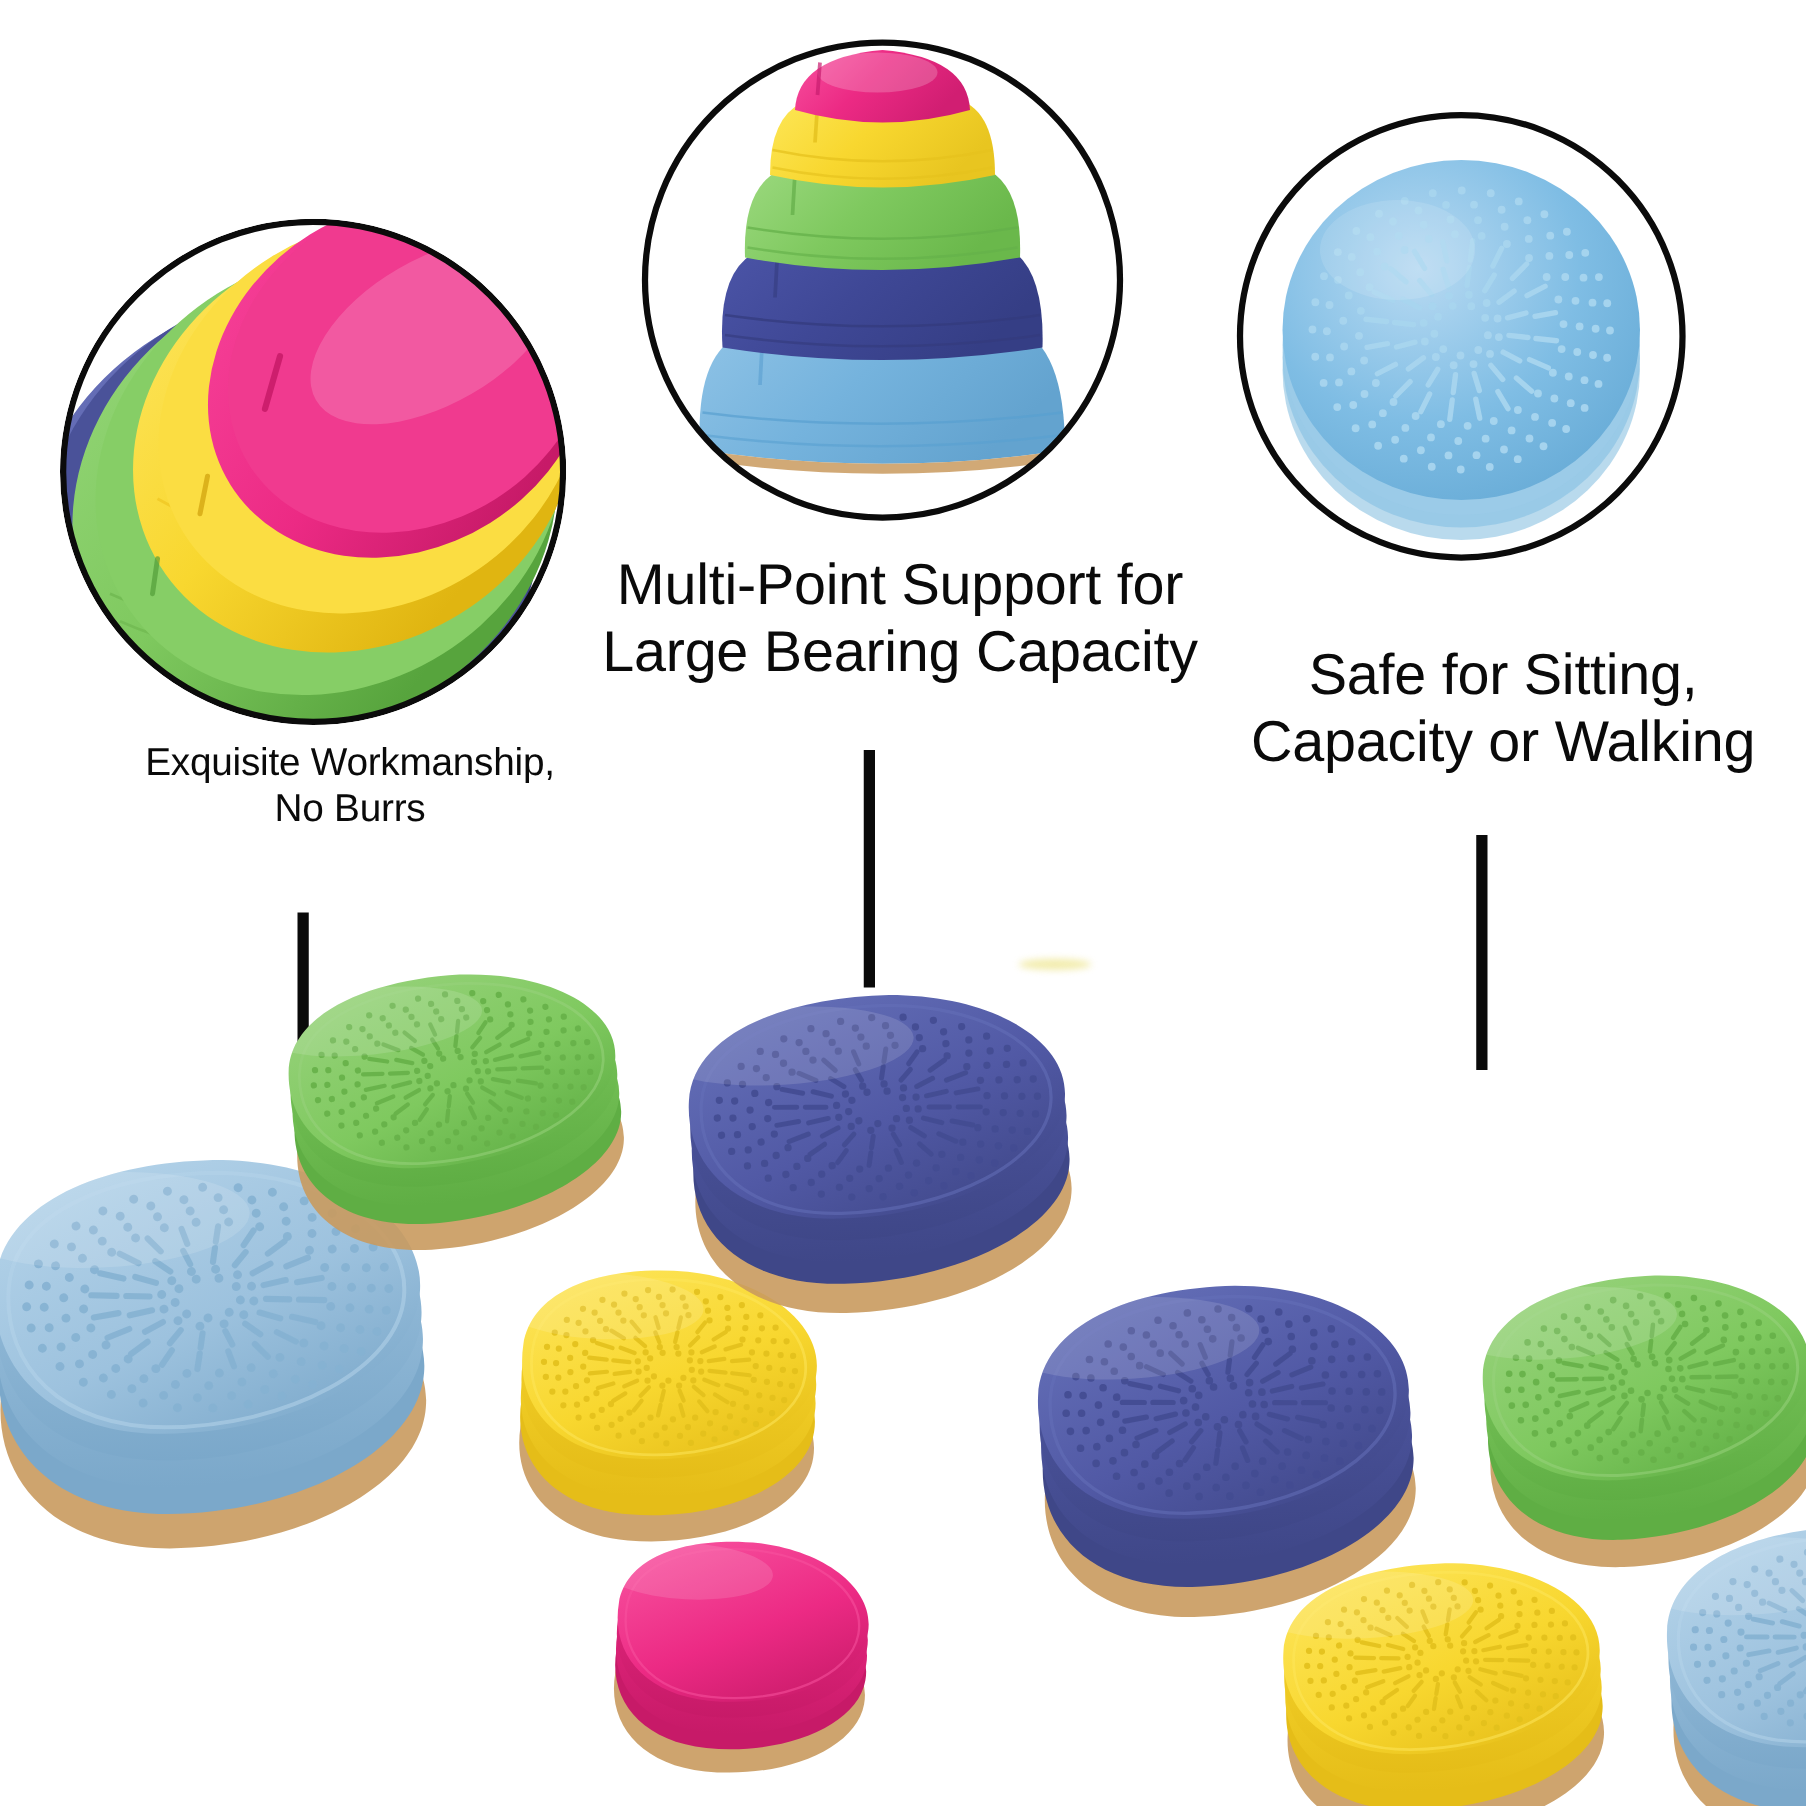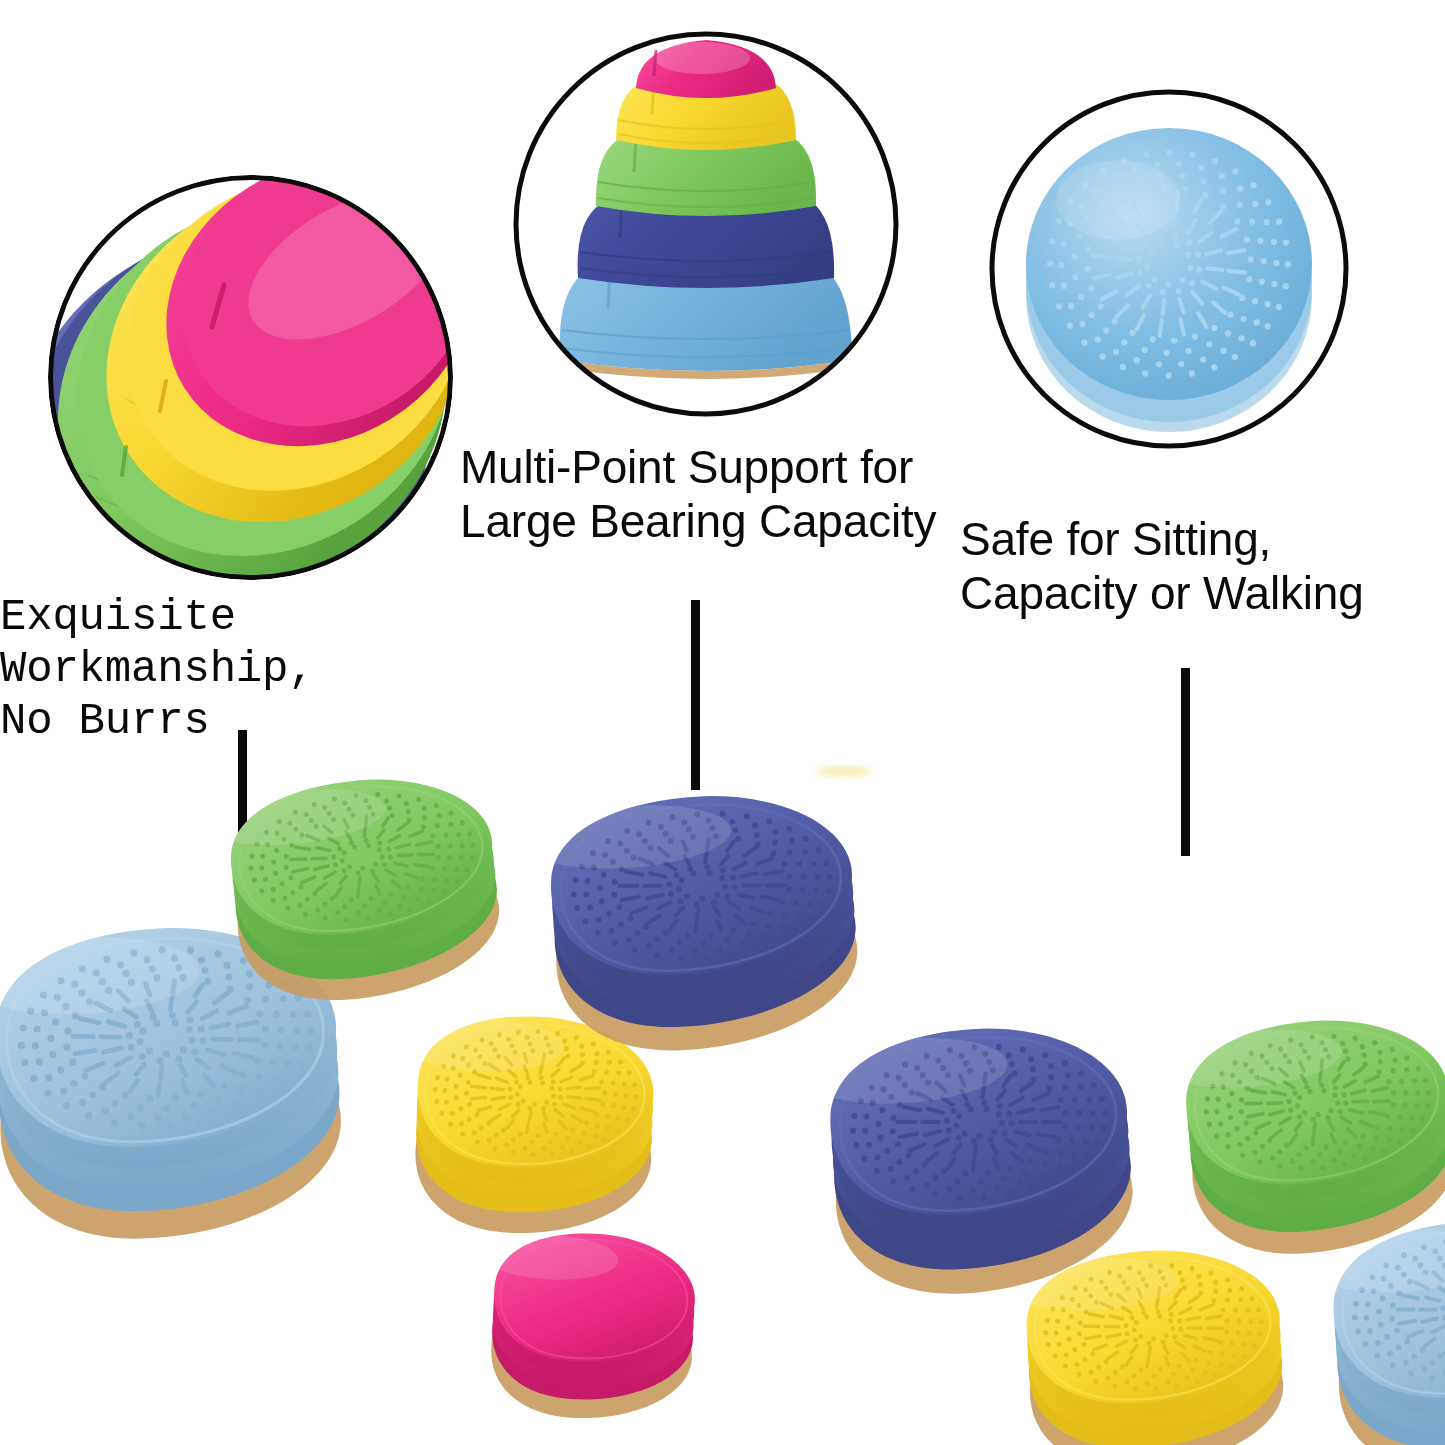--- a/index.html
+++ b/index.html
@@ -22,20 +22,21 @@
     border-radius: 50%;
     overflow: hidden;
   }
 
   
   .caption {
     position: absolute;
     color: #0a0a0a;
     font-weight: 400;
     line-height: 1.18;
+    text-align: center;
     letter-spacing: -0.2px;
     white-space: pre-line;
   }
 
   
   .leader {
     position: absolute;
     background: #0a0a0a;
   }
 
@@ -370,21 +371,21 @@
             <circle cx="291.1" cy="133.7" r="3.13" fill="#a8d5ef"></circle>
             <circle cx="297.8" cy="154.6" r="3.13" fill="#a8d5ef"></circle>
             <circle cx="300.0" cy="176.4" r="3.13" fill="#a8d5ef"></circle>
           </g>
         <ellipse cx="130" cy="112" rx="62" ry="40" fill="#ffffff" opacity="0.12"></ellipse>
       </g>
       <circle cx="181" cy="181" r="177" fill="none" stroke="#0b0b0b" stroke-width="5"></circle>
     </svg>
   </div>
 
-  <div class="caption" style="left:0px;top:592px;width:560px;font-size:44px;font-family:Liberation Mono, monospace;">Exquisite Workmanship,
+  <div class="caption" style="left:0px;top:592px;width:560px;font-size:31px;">Exquisite Workmanship,
 No Burrs</div>
 
   <div class="caption" style="left:460px;top:440px;width:520px;font-size:46px;">Multi-Point Support for
 Large Bearing Capacity</div>
 
   <div class="caption" style="left:960px;top:512px;width:485px;font-size:46px;">Safe for Sitting,
 Capacity or Walking</div>
 
   <div class="leader" style="left:238px;top:730px;width:9px;height:128px;"></div>
   <div class="leader" style="left:691px;top:600px;width:9px;height:190px;"></div>

